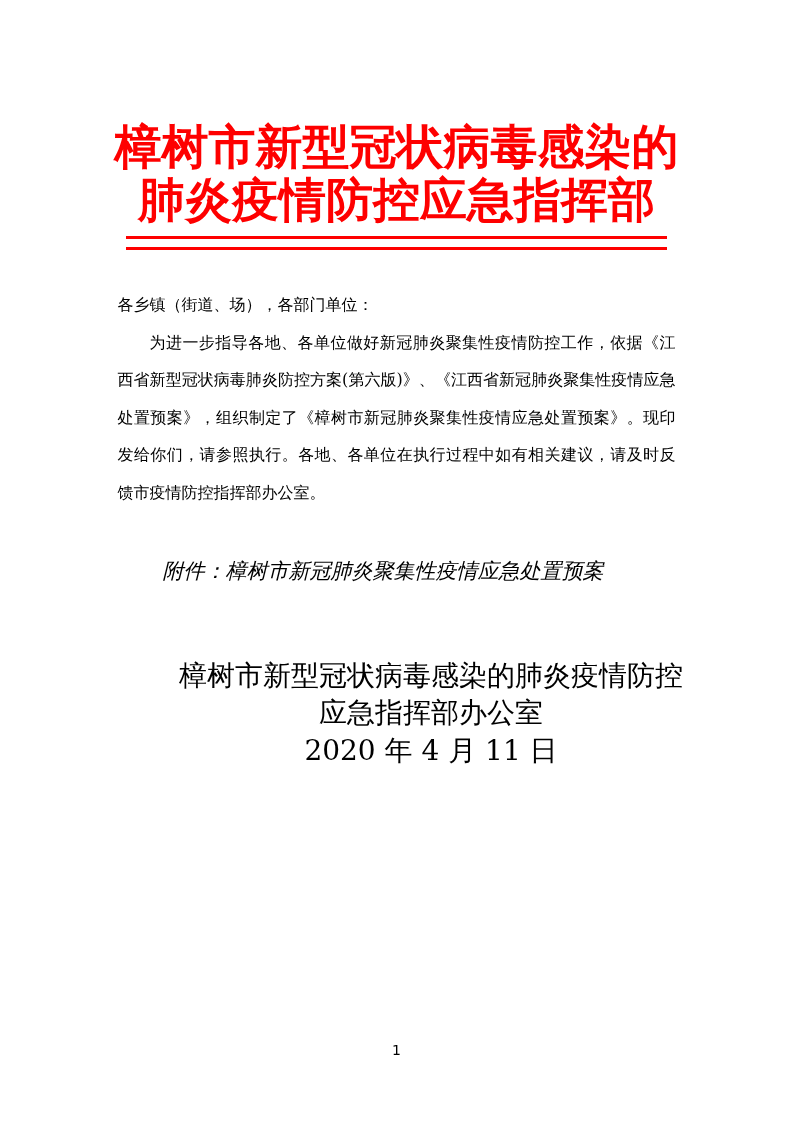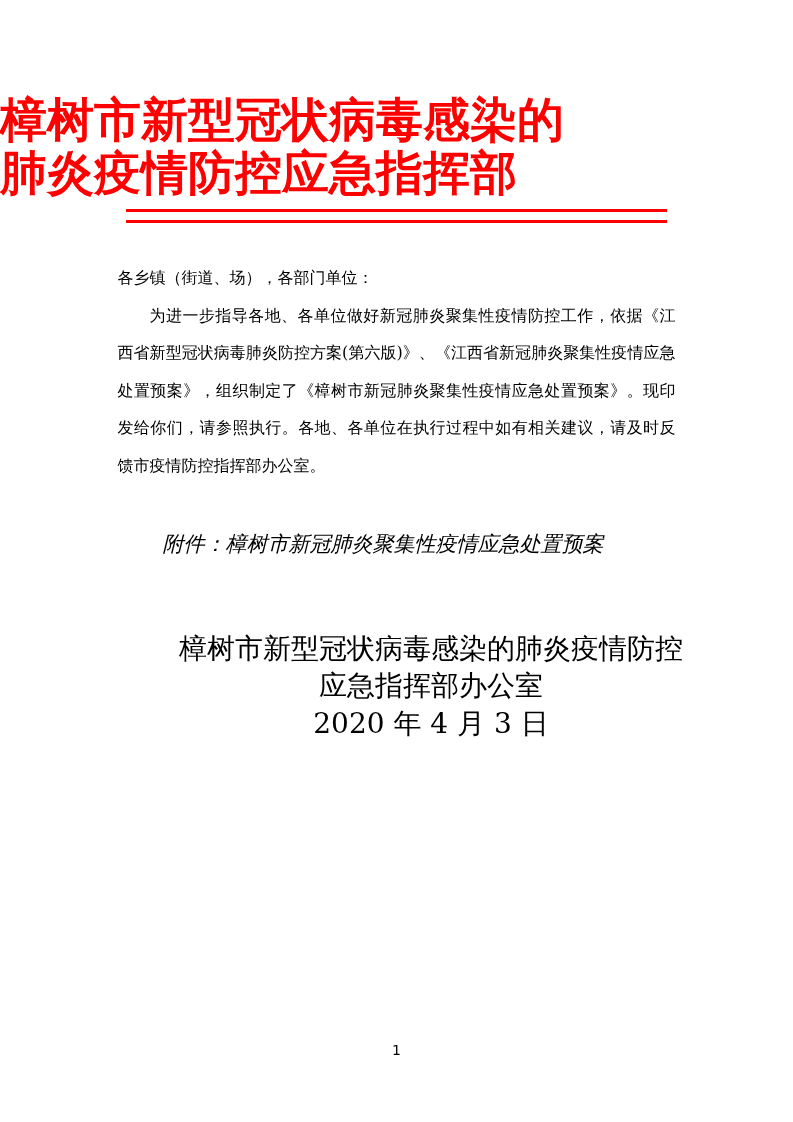--- a/index.html
+++ b/index.html
@@ -11,22 +11,22 @@
     position: relative;
     width: 793px;
     height: 1122px;
     margin: 0 auto;
     background: #ffffff;
     overflow: hidden;
     font-family: "DejaVu Serif", "Liberation Serif", serif;
     color: #000000;
   }
   .red-title {
-    margin-top: 93px;
-    text-align: left;
+    margin-top: 120px;
+    text-align: center;
     color: #fe0000;
     font-size: 47px;
     font-weight: bold;
     line-height: 53px;
     letter-spacing: 0px;
     white-space: nowrap;
   }
   .doc-number {
     margin-top: 18px;
     text-align: center;
@@ -116,18 +116,18 @@
   <div class="body-text">
     <div class="salutation">各乡镇（街道、场），各部门单位：</div>
     <div class="main-paragraph">为进一步指导各地、各单位做好新冠肺炎聚集性疫情防控工作，依据《江西省新型冠状病毒肺炎防控方案(第六版)》、《江西省新冠肺炎聚集性疫情应急处置预案》，组织制定了《樟树市新冠肺炎聚集性疫情应急处置预案》。现印发给你们，请参照执行。各地、各单位在执行过程中如有相关建议，请及时反馈市疫情防控指挥部办公室。</div>
   </div>
 
   <div class="attachment-line">附件：樟树市新冠肺炎聚集性疫情应急处置预案</div>
 
   <div class="signature-block">
     <div class="sig-line">樟树市新型冠状病毒感染的肺炎疫情防控</div>
     <div class="sig-line">应急指挥部办公室</div>
-    <div class="sig-line">2020 年 4 月 3 日</div>
+    <div class="sig-line">2020 年 4 月 11 日</div>
   </div>
 
   <div class="page-number">1</div>
 
 </div>
 
 </body></html>

